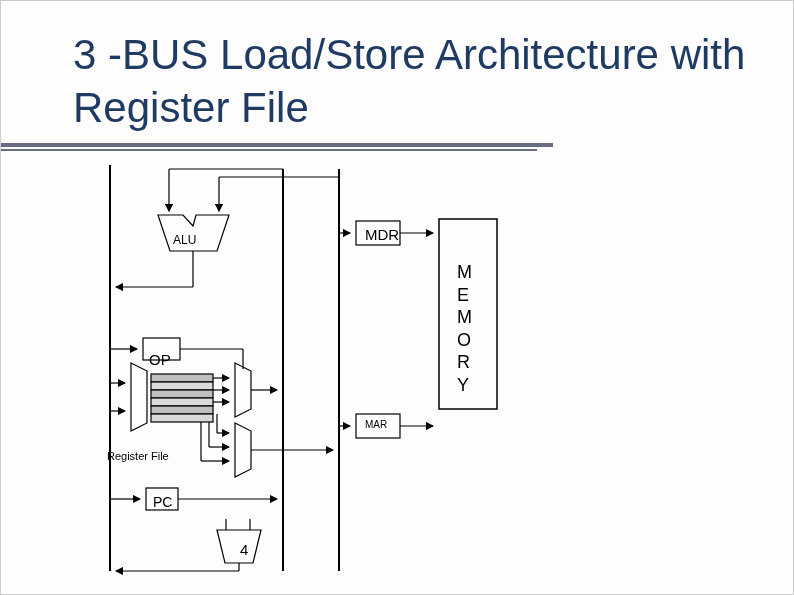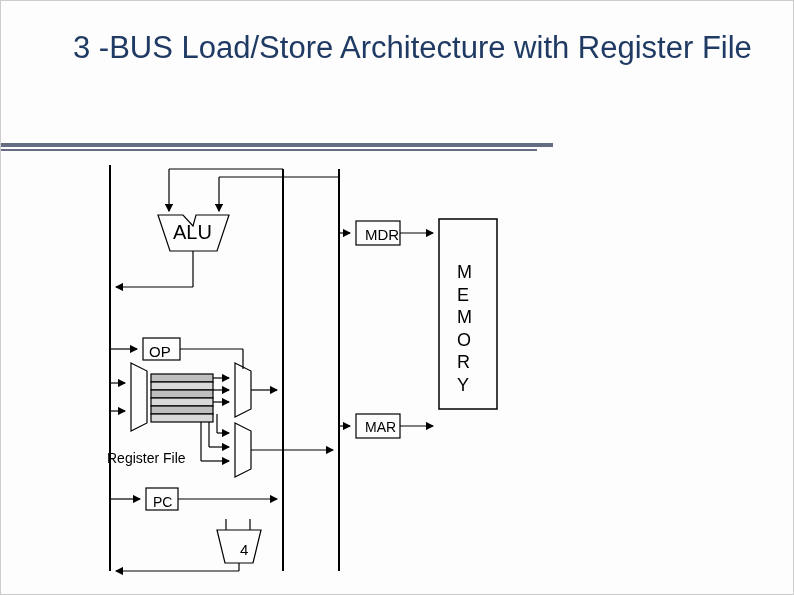--- a/index.html
+++ b/index.html
@@ -9,21 +9,21 @@
     height: 595px;
     background: #fdfdfd;
     font-family: Verdana, Geneva, sans-serif;
     position: relative;
     border: 1px solid #ccc;
   }
   .title {
     position: absolute;
     left: 72px;
     top: 28px;
-    font-size: 31px;
+    font-size: 42px;
     color: #1f3a63;
     line-height: 1.25;
   }
   .hr1 {
     position: absolute;
     left: 0;
     top: 142px;
     width: 552px;
     height: 4px;
     background: #666d82;
@@ -42,25 +42,25 @@
     top: 0;
     width: 794px;
     height: 595px;
   }
   .label {
     position: absolute;
     font-family: Arial, sans-serif;
     color: #000;
     text-align: center;
   }
-  .alu-label { left: 172px; top: 220px; font-size: 20px; }
+  .alu-label { left: 172px; top: 232px; font-size: 12px; }
   .mdr-label { left: 364px; top: 225px; font-size: 15px; }
-  .op-label { left: 148px; top: 342px; font-size: 15px; }
-  .mar-label { left: 364px; top: 418px; font-size: 14px; }
-  .rf-label { left: 106px; top: 449px; font-size: 14px; white-space: nowrap; }
+  .op-label { left: 148px; top: 350px; font-size: 15px; }
+  .mar-label { left: 364px; top: 418px; font-size: 10px; }
+  .rf-label { left: 106px; top: 449px; font-size: 11px; white-space: nowrap; }
   .pc-label { left: 152px; top: 493px; font-size: 14px; }
   .four-label { left: 239px; top: 540px; font-size: 15px; }
   .memory-label {
     position: absolute;
     left: 456px;
     top: 260px;
     font-size: 18px;
     line-height: 1.25;
     font-family: Arial, sans-serif;
   }

